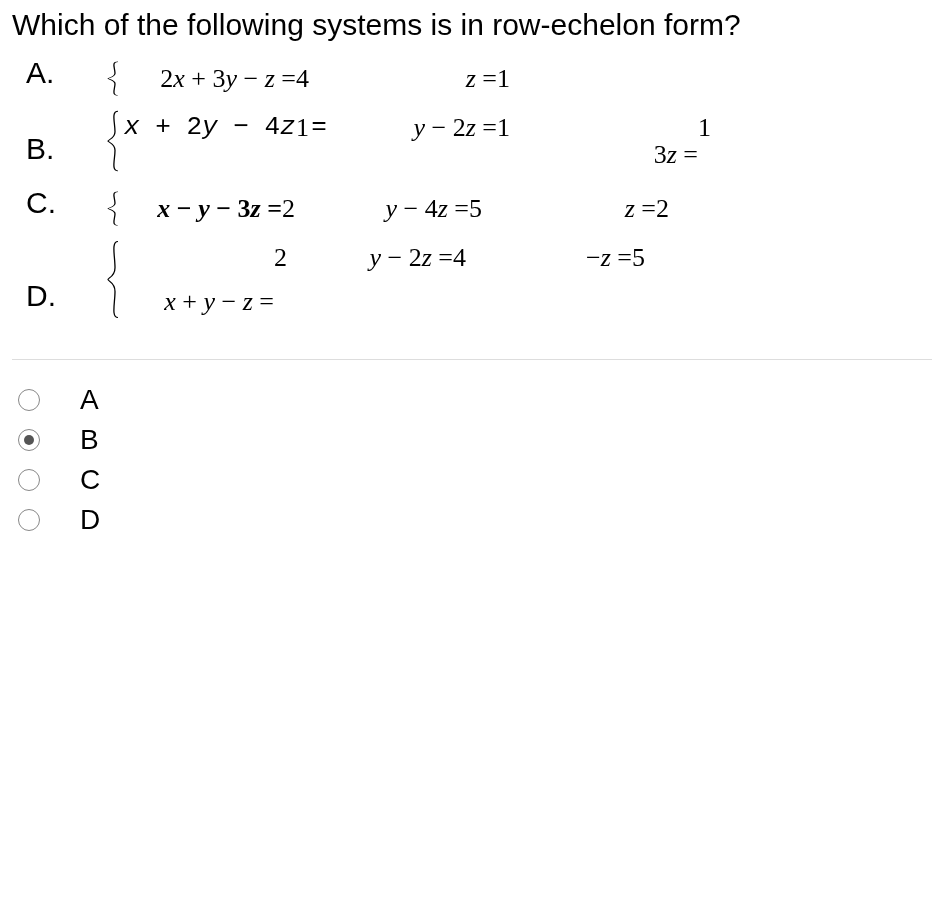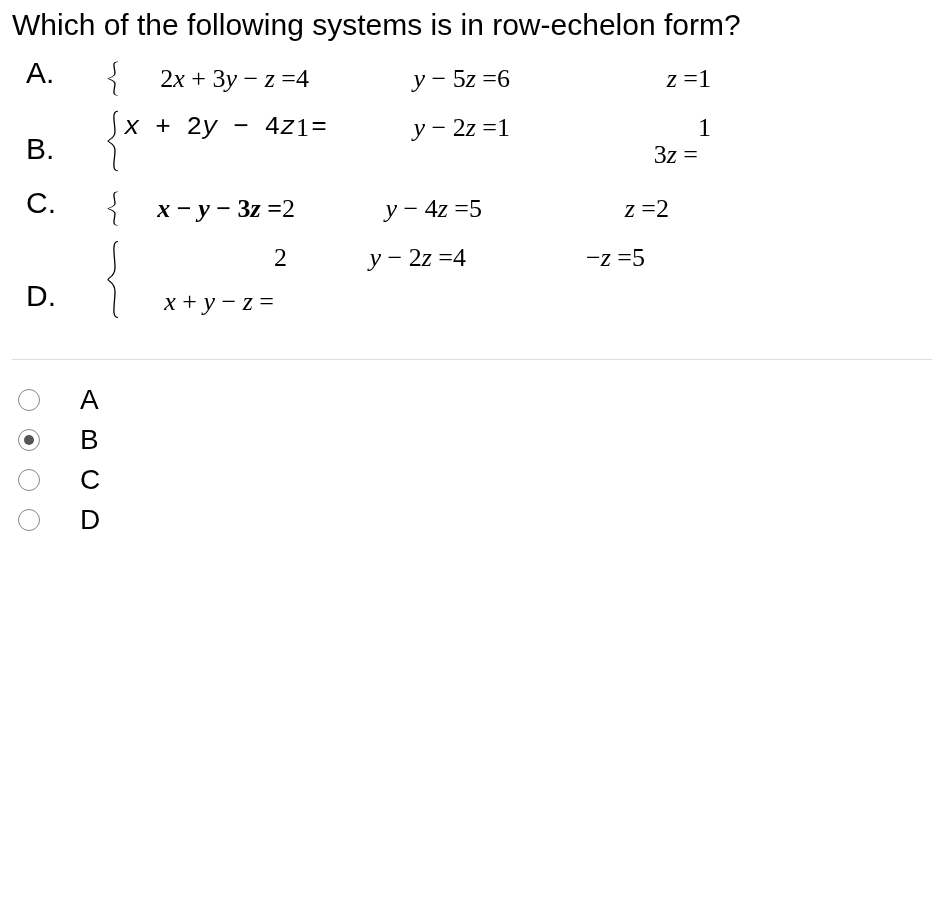--- a/index.html
+++ b/index.html
@@ -112,24 +112,20 @@
           <svg viewBox="0 0 14 100" preserveAspectRatio="none">
   <path d="M12 2 C5 2 9 20 9 35 C9 46 2 48 2 50 C2 52 9 54 9 65 C9 80 5 98 12 98" fill="none" stroke="#000" stroke-width="1.3"></path>
 </svg>
         </div>
         <div class="eqs">
           <div class="eq">
             <span class="lhs" style="width: 172px;">2<span class="var">x</span> + 3<span class="var">y</span> − <span class="var">z</span> =</span>
             <span class="rhs"> 4</span>
           </div>
           <div class="eq">
-            <span class="lhs" style="width: 172px;"><span class="var">y</span> − 5<span class="var">z</span> =</span>
-            <span class="rhs"> 6</span>
-          </div>
-          <div class="eq">
             <span class="lhs" style="width: 172px;"><span class="var">z</span> =</span>
             <span class="rhs"> 1</span>
           </div>
         </div>
       </div>
     </div>
     <div class="option-row">
       <div class="option-letter">B.</div>
       <div class="system">
         <div class="brace">

